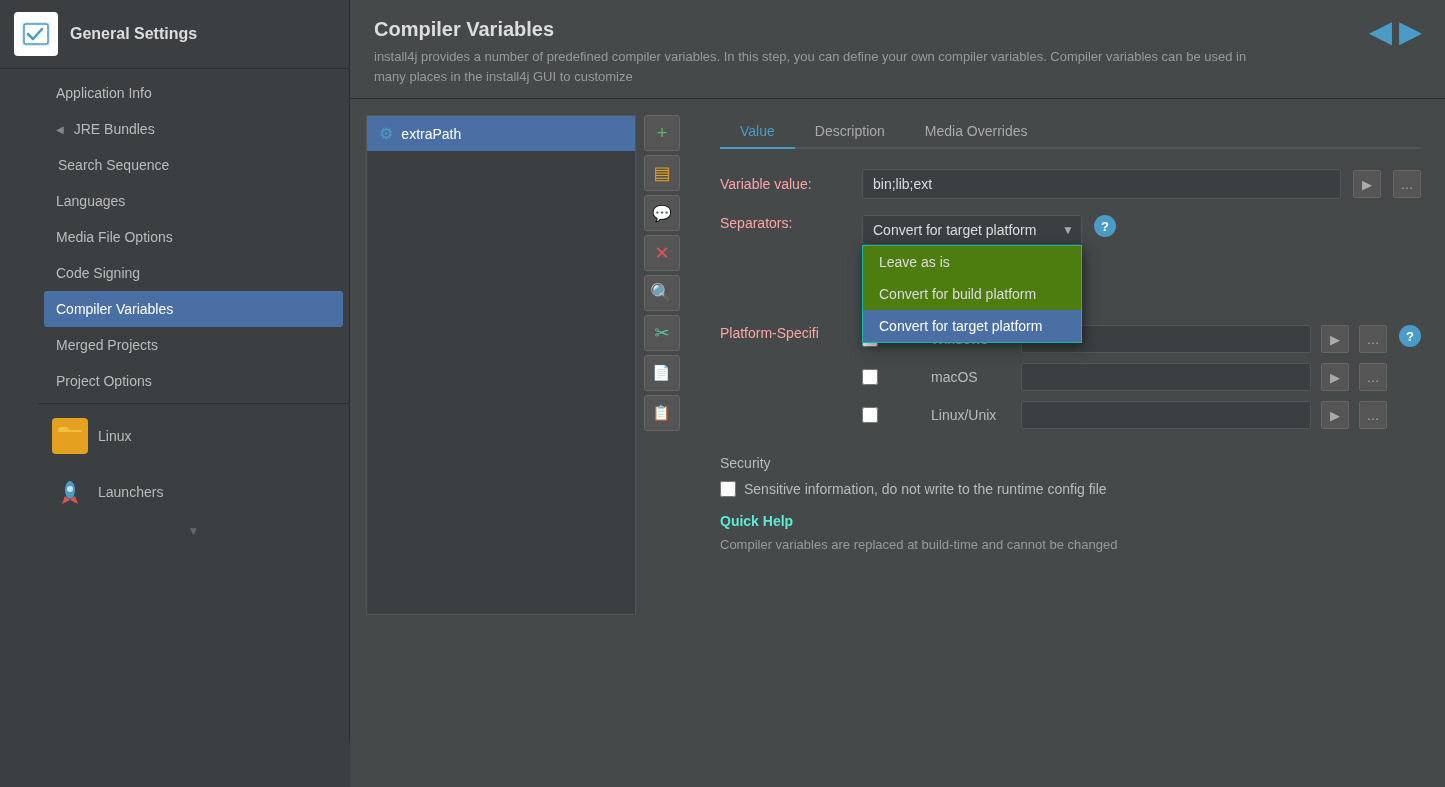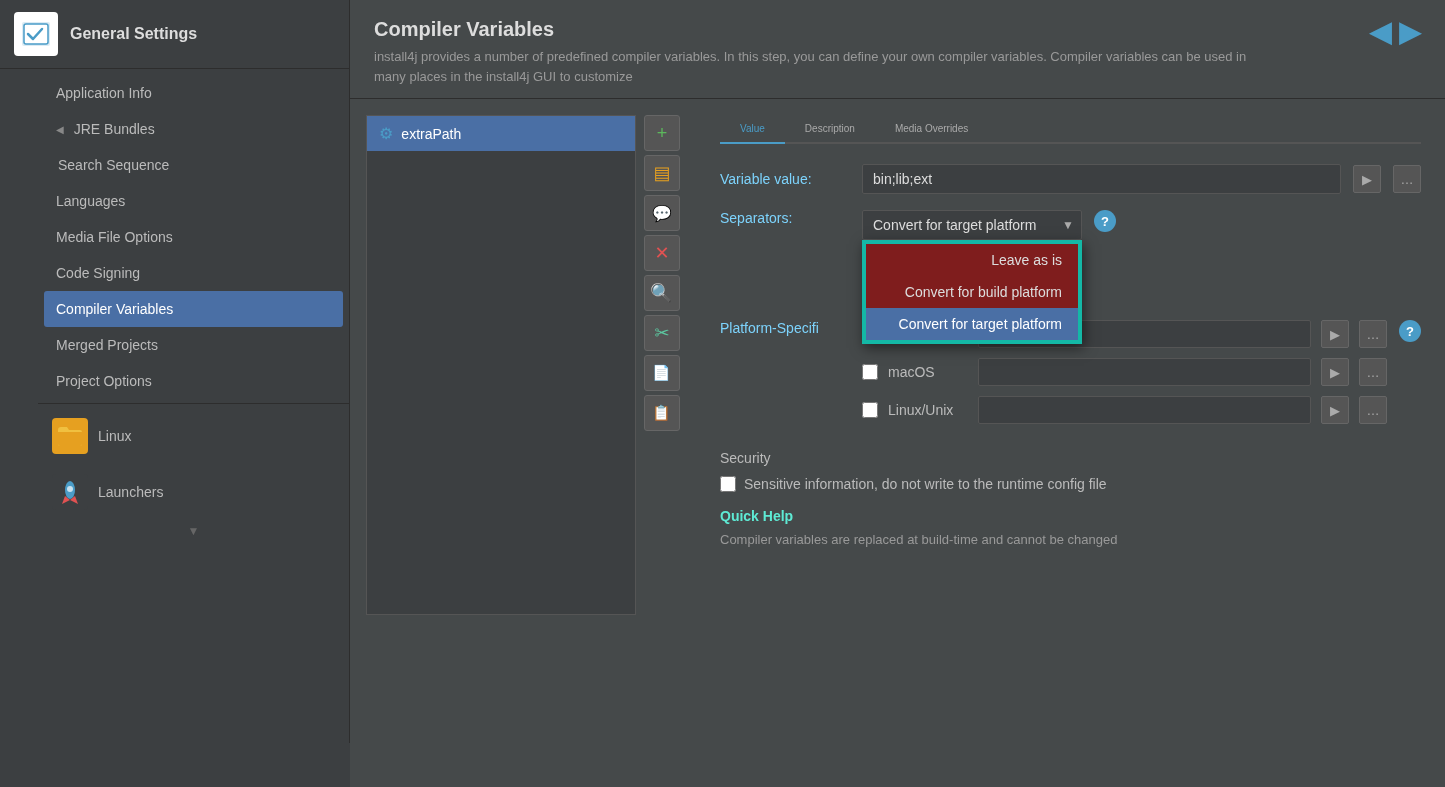--- a/index.html
+++ b/index.html
@@ -235,40 +235,40 @@
       display: flex;
       gap: 0;
       border-bottom: 2px solid #555;
       margin-bottom: 20px;
     }
 
     .tab {
       padding: 8px 20px;
       cursor: pointer;
       color: #aaa;
-      font-size: 10px;
+      font-size: 14px;
       border-bottom: 2px solid transparent;
       margin-bottom: -2px;
     }
 
     .tab.active {
       color: #4a9cc7;
       border-bottom: 2px solid #4a9cc7;
     }
 
     
     .form-row {
       display: flex;
       align-items: center;
       margin-bottom: 16px;
       gap: 12px;
     }
 
     .form-label {
-      color: #7dd3fc;
+      color: #fca5a5;
       font-size: 14px;
       min-width: 130px;
       flex-shrink: 0;
     }
 
     .form-input {
       flex: 1;
       background: #3c3f41;
       border: 1px solid #555;
       color: #ddd;
@@ -318,28 +318,27 @@
       top: 50%;
       transform: translateY(-50%);
       color: #aaa;
       pointer-events: none;
       font-size: 12px;
     }
 
     
     .dropdown-menu {
       position: absolute;
-      background: #7f1d1d;
-      border: 4px solid #14b8a6;
+      background: #4d7c0f;
+      border: 1px solid #14b8a6;
       z-index: 100;
       min-width: 220px;
       box-shadow: 2px 4px 12px rgba(0,0,0,0.5);
       top: 100%;
       left: 0;
-      text-align: right;
     }
 
     .dropdown-item {
       padding: 8px 16px;
       cursor: pointer;
       color: #ddd;
       font-size: 14px;
     }
     .dropdown-item.selected {
       background: #4a6fa5;
@@ -375,20 +374,21 @@
       background: #3c3f41;
       cursor: pointer;
       flex-shrink: 0;
     }
 
     .platform-label {
       color: #bbb;
       font-size: 14px;
       min-width: 80px;
       flex-shrink: 0;
+      margin-left: 43px;
     }
 
     .platform-input {
       flex: 1;
       background: #3c3f41;
       border: 1px solid #555;
       color: #ddd;
       padding: 5px 8px;
       font-size: 14px;
       border-radius: 2px;

